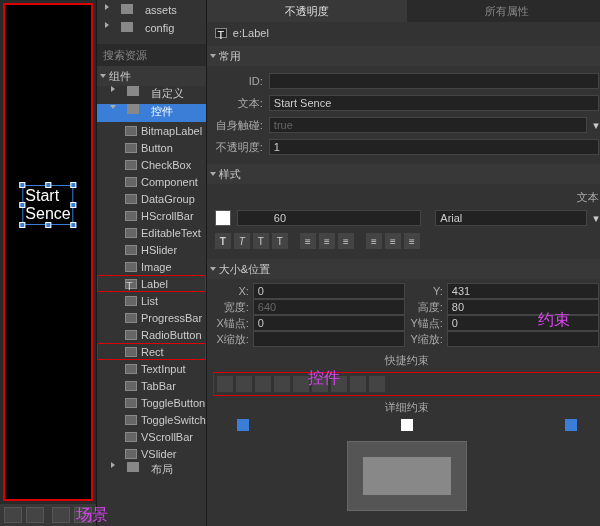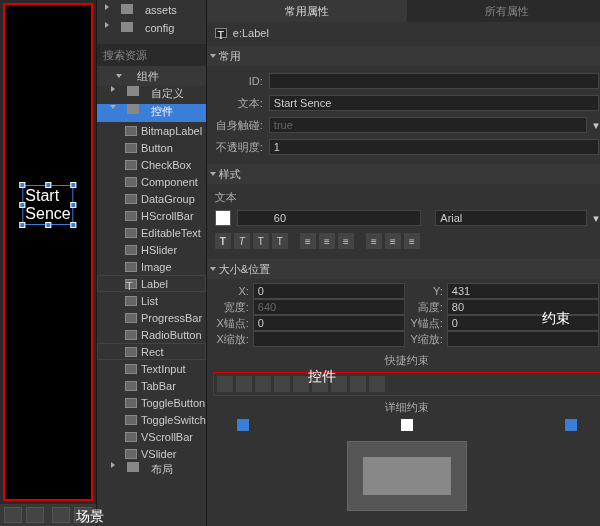--- a/index.html
+++ b/index.html
@@ -3,32 +3,32 @@
 <meta charset="utf-8">
 <style>
 *{box-sizing:border-box;margin:0;padding:0;font-family:"Microsoft YaHei",Arial,sans-serif}
 body{background:#2a2a2a;color:#ccc;font-size:11px;width:600px;height:526px;overflow:hidden;display:flex}
 .col-left{width:245px;display:flex;flex-direction:column}
 .col-mid{width:170px;background:#333;display:flex;flex-direction:column;border-left:1px solid #1a1a1a;border-right:1px solid #1a1a1a}
 .col-right{flex:1;background:#333;display:flex;flex-direction:column}
 .canvas{flex:1;background:#000;border:2px solid #d00;margin:3px;position:relative}
 .sel-label{position:absolute;left:50%;top:180px;transform:translateX(-50%);border:1px solid #3a7ed8;padding:1px 2px;color:#fff;font-size:16px}
 .handle{position:absolute;width:6px;height:6px;background:#3a7ed8;border:1px solid #fff}
-.anno{position:absolute;color:#ffffff;font-size:14px;pointer-events:none}
+.anno{position:absolute;color:#d946ef;font-size:16px;pointer-events:none}
 .toolbar{height:22px;background:#383838;display:flex;align-items:center;gap:4px;padding:0 4px}
 .tbtn{width:18px;height:16px;background:#444;border:1px solid #555}
 .tree{padding:4px 0}
 .tree-row{display:flex;height:18px;padding-left:8px;gap:12px}
 .tree-row.sel{background:#3a7ed8;color:#fff}
 .tri{width:0;height:0;border-left:4px solid #aaa;border-top:3px solid transparent;border-bottom:3px solid transparent}
 .tri.open{transform:rotate(90deg)}
 .folder{width:12px;height:10px;background:#888}
 .ico{width:12px;height:10px;display:inline-block;background:#666;border:1px solid #888}
 .search{height:22px;background:#2a2a2a;color:#888;padding:4px 6px}
-.comp-hdr{display:flex;align-items:center;height:20px;padding-left:20px;gap:16px;background:#383838}
+.comp-hdr{display:flex;align-items:center;height:20px;padding-left:4px;gap:4px;background:#383838}
 .comp-list{overflow:auto;flex:1}
 .comp-row{display:flex;align-items:center;height:17px;padding-left:28px;gap:4px}
 .comp-row.boxed{outline:1px solid #d00;outline-offset:-1px}
 .tabs{display:flex;height:22px;background:#2a2a2a}
 .tab{flex:1;text-align:center;line-height:22px;color:#888}
 .tab.active{background:#383838;color:#ddd}
 .prop{padding:4px 8px}
 .prop-row{display:flex;align-items:center;height:22px;gap:6px}
 .prop-row label{width:48px;text-align:right;color:#aaa}
 .inpt{flex:1;background:#222;border:1px solid #444;color:#ccc;height:16px;padding:0 4px;font-size:11px}
@@ -187,21 +187,21 @@
         <span class="tri"></span>
         <span class="folder"></span>
         <span>布局</span>
       </div>
   </div>
   <div class="anno" style="left:308px;top:368px">控件</div>
 </div>
 
 <div class="col-right">
   <div class="tabs">
-    <div class="tab active">常用属性</div>
+    <div class="tab active">不透明度</div>
     <div class="tab">所有属性</div>
   </div>
   <div class="prop-row" style="padding:4px 8px">
       <span class="ico" style="background:#222;color:#fff;text-align:center">T</span>
       <span>e:Label</span>
     </div>
   <div class="sect">
       <span class="tri open"></span>
       <span>常用</span>
     </div>
@@ -222,21 +222,21 @@
     <div class="prop-row">
         <label>不透明度:</label>
         <input class="inpt" value="1" style="">
       </div>
   </div>
   <div class="sect">
       <span class="tri open"></span>
       <span>样式</span>
     </div>
   <div class="prop">
-    <div style="text-align:left;color:#aaa;padding:2px 0">文本</div>
+    <div style="text-align:right;color:#aaa;padding:2px 0">文本</div>
     <div class="prop-row">
         <span class="swatch"></span>
         <input class="inpt" style="flex: 0 0 40px; padding-left: 36px;" value="60">
         <span style="flex:1"></span>
         <input class="inpt" style="flex: 0 0 50px;" value="Arial">
         <span>▾</span>
       </div>
     <div class="txtbar">
       <span>
           <b>T</b>

